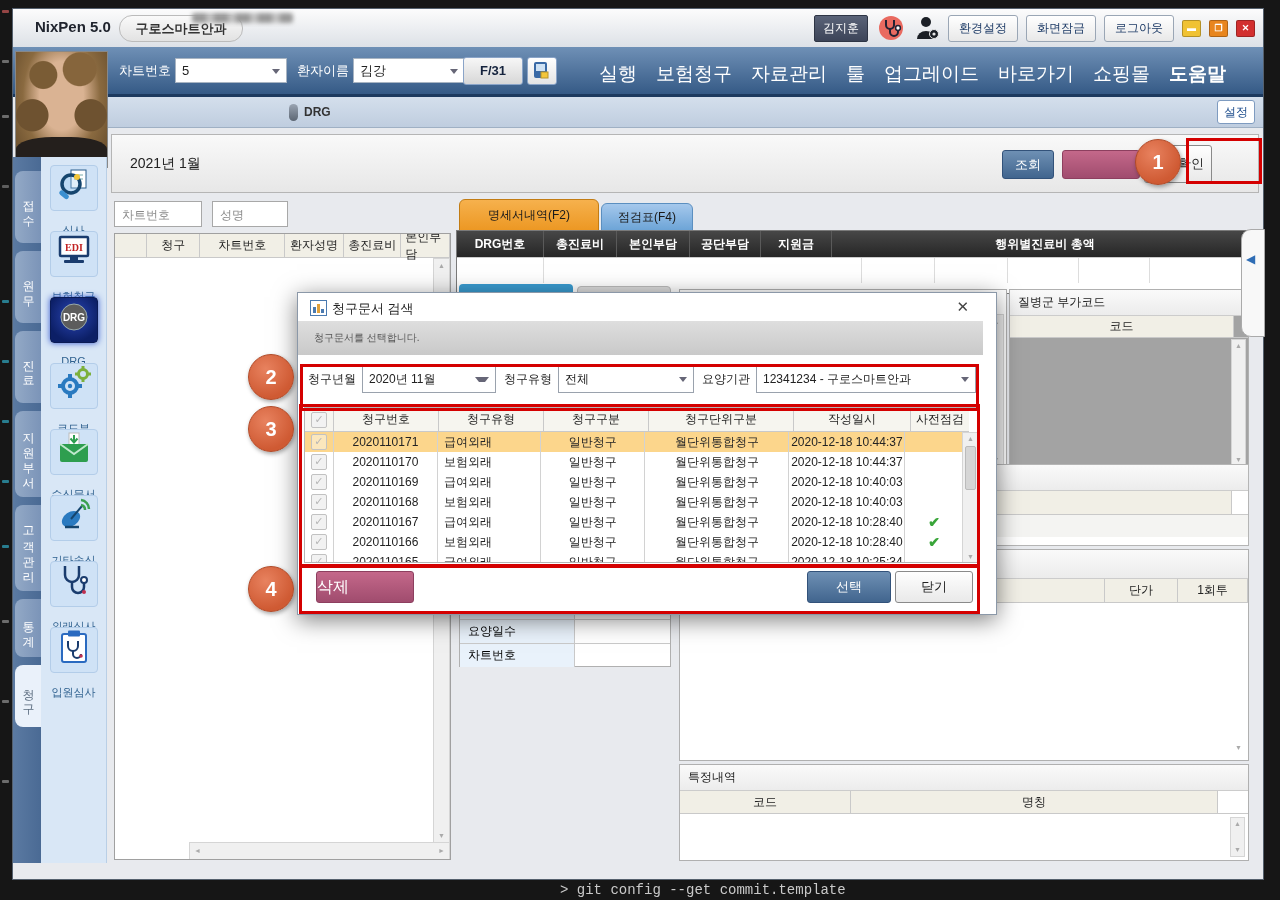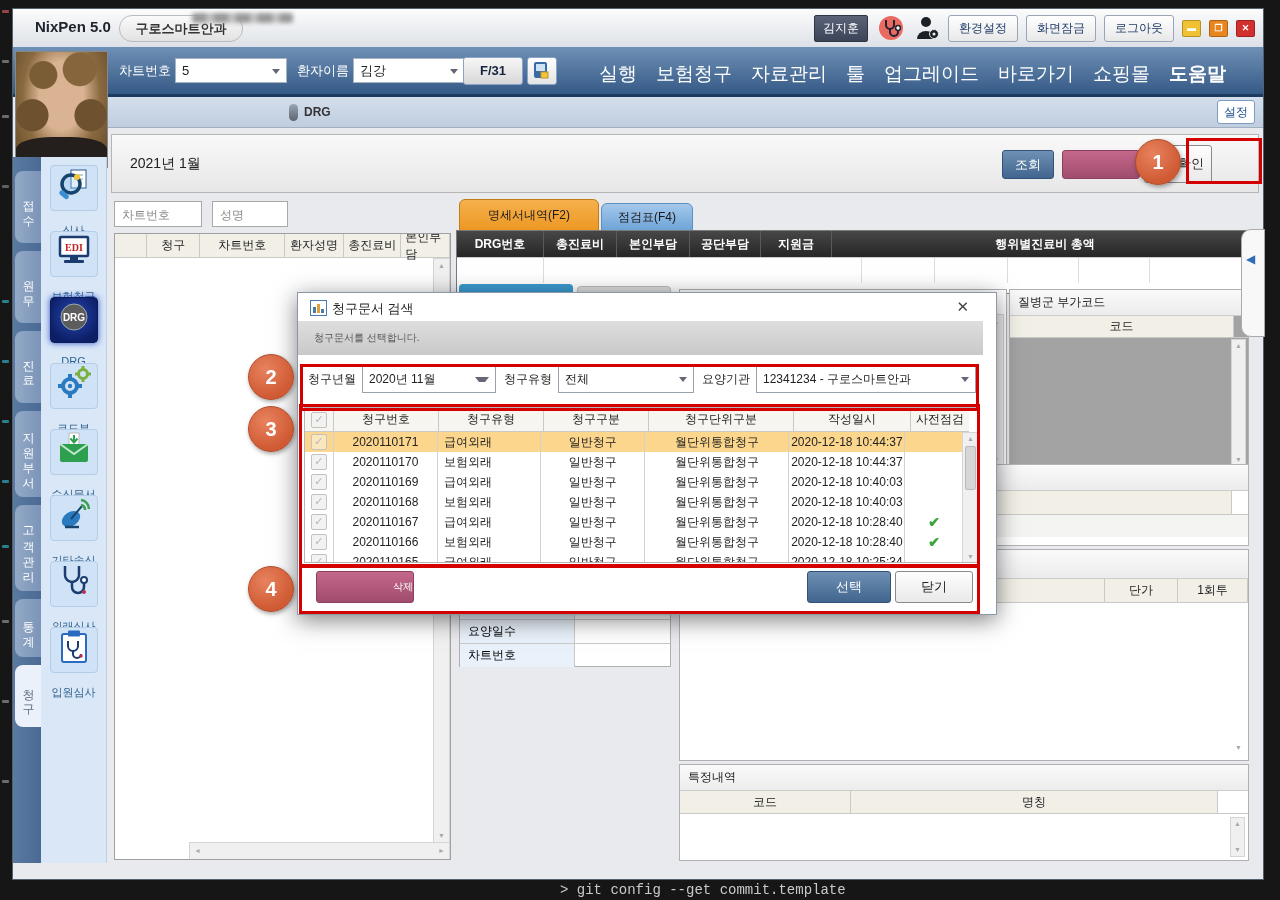--- a/index.html
+++ b/index.html
@@ -54,21 +54,21 @@
   .vtab.active{background:#eaf1fa;color:#5a6b7e;}
   #iconcol{left:28px;top:148px;width:65px;height:706px;background:#d9e7f6;border-right:1px solid #b9cfe6;}
   .side-item{position:absolute;left:4px;width:57px;height:64px;text-align:center;}
   .side-icon{margin:2px auto 12px;width:46px;height:44px;background:#cfe2f6;border:1px solid #b3cde9;border-radius:4px;
      display:flex;align-items:flex-start;justify-content:center;}
   .side-item.active .side-icon{background:radial-gradient(circle at 50% 40%,#2a46b5,#0c1f66 75%);border-color:#0a1b55;box-shadow:0 0 6px #3355cc;}
   .side-label{font-size:11px;color:#2f618f;margin-top:1px;}
   
   .panel{background:linear-gradient(#f9f9f9,#e7e7e7);border:1px solid #b5b5b5;}
   .btn-blue{background:linear-gradient(#6e90b4,#41658e);border:1px solid #32527a;border-radius:3px;color:#fff;font-size:13px;text-align:center;}
-  .btn-pink{background:linear-gradient(#c4688a,#a04c6e);border:1px solid #8d3f5f;border-radius:3px;color:#fff;font-size:10px;text-align:right;}
+  .btn-pink{background:linear-gradient(#c4688a,#a04c6e);border:1px solid #8d3f5f;border-radius:3px;color:#fff;font-size:16px;text-align:left;}
   .btn-white{background:linear-gradient(#fefefe,#e9e9e9);border:1px solid #8a8a8a;border-radius:3px;color:#222;font-size:13px;text-align:center;}
   .hdr-cell{background:#f1efe6;border-right:1px solid #c9c9c9;border-bottom:1px solid #c9c9c9;
      font-size:12px;color:#222;display:flex;align-items:center;justify-content:center;}
   .sarr{color:#aaa;font-size:7px;line-height:8px;text-align:center;}
   .sb-track{background:#f0f0f0;border:1px solid #d5d5d5;}
   
   .tab-orange{background:linear-gradient(#f6b14d,#ec9722);border:1px solid #c27c14;border-radius:6px 6px 0 0;
      font-size:12px;color:#1a1a1a;text-align:center;}
   .tab-blue{background:linear-gradient(#a5c8ec,#6ba3d6);border:1px solid #5b8fc0;border-radius:6px 6px 0 0;
      font-size:12px;color:#1a1a1a;text-align:center;}

